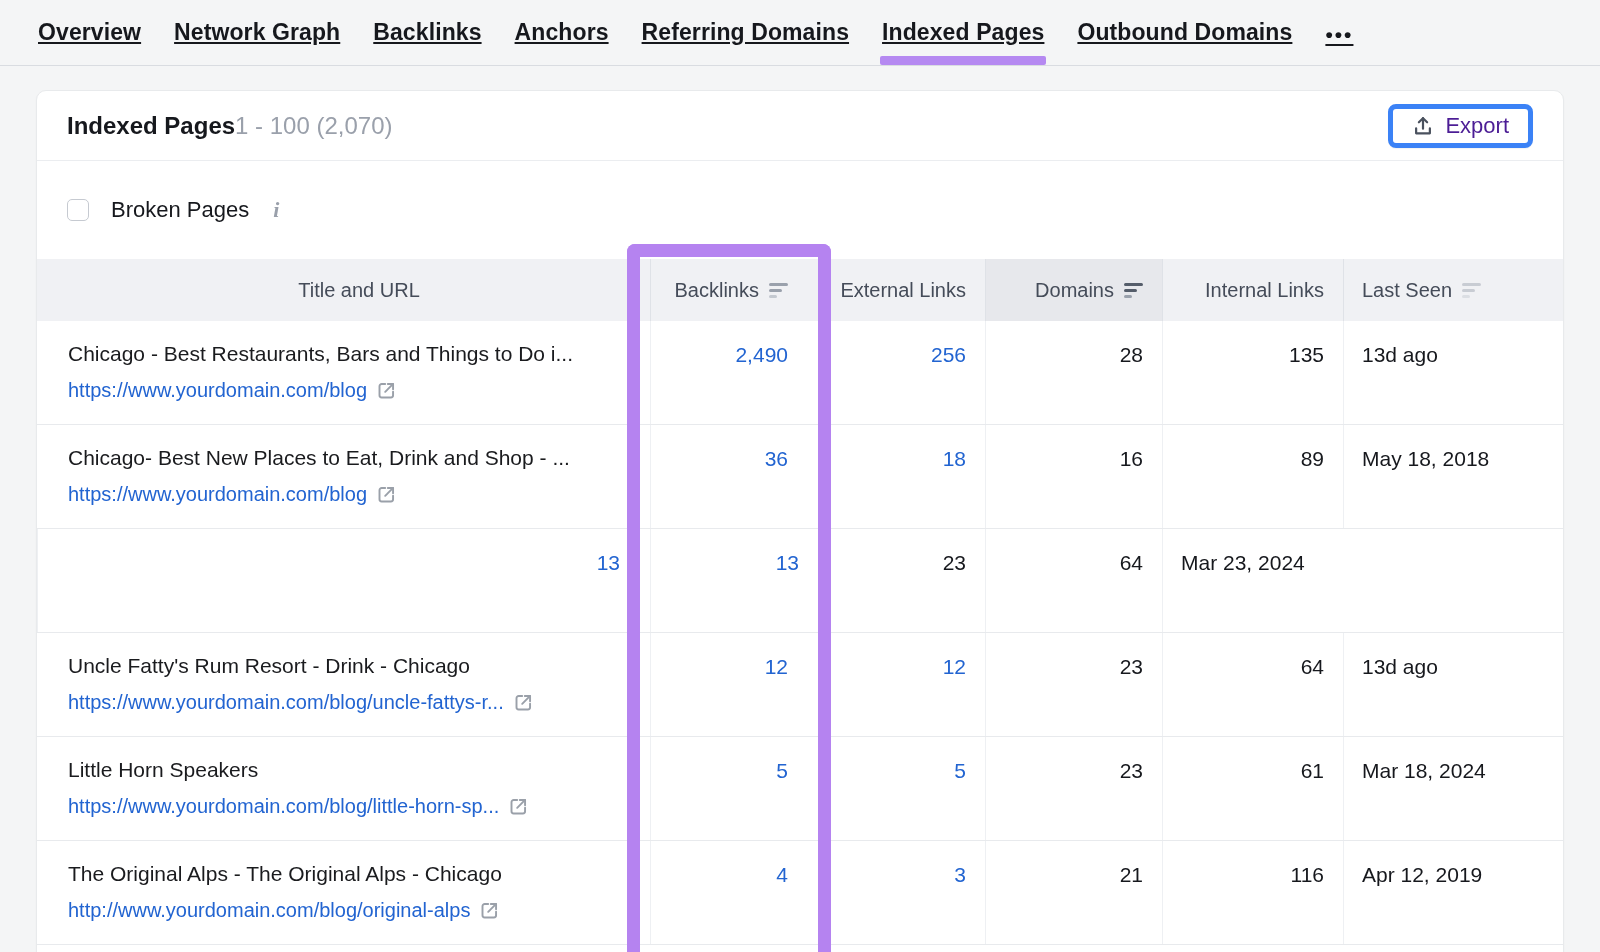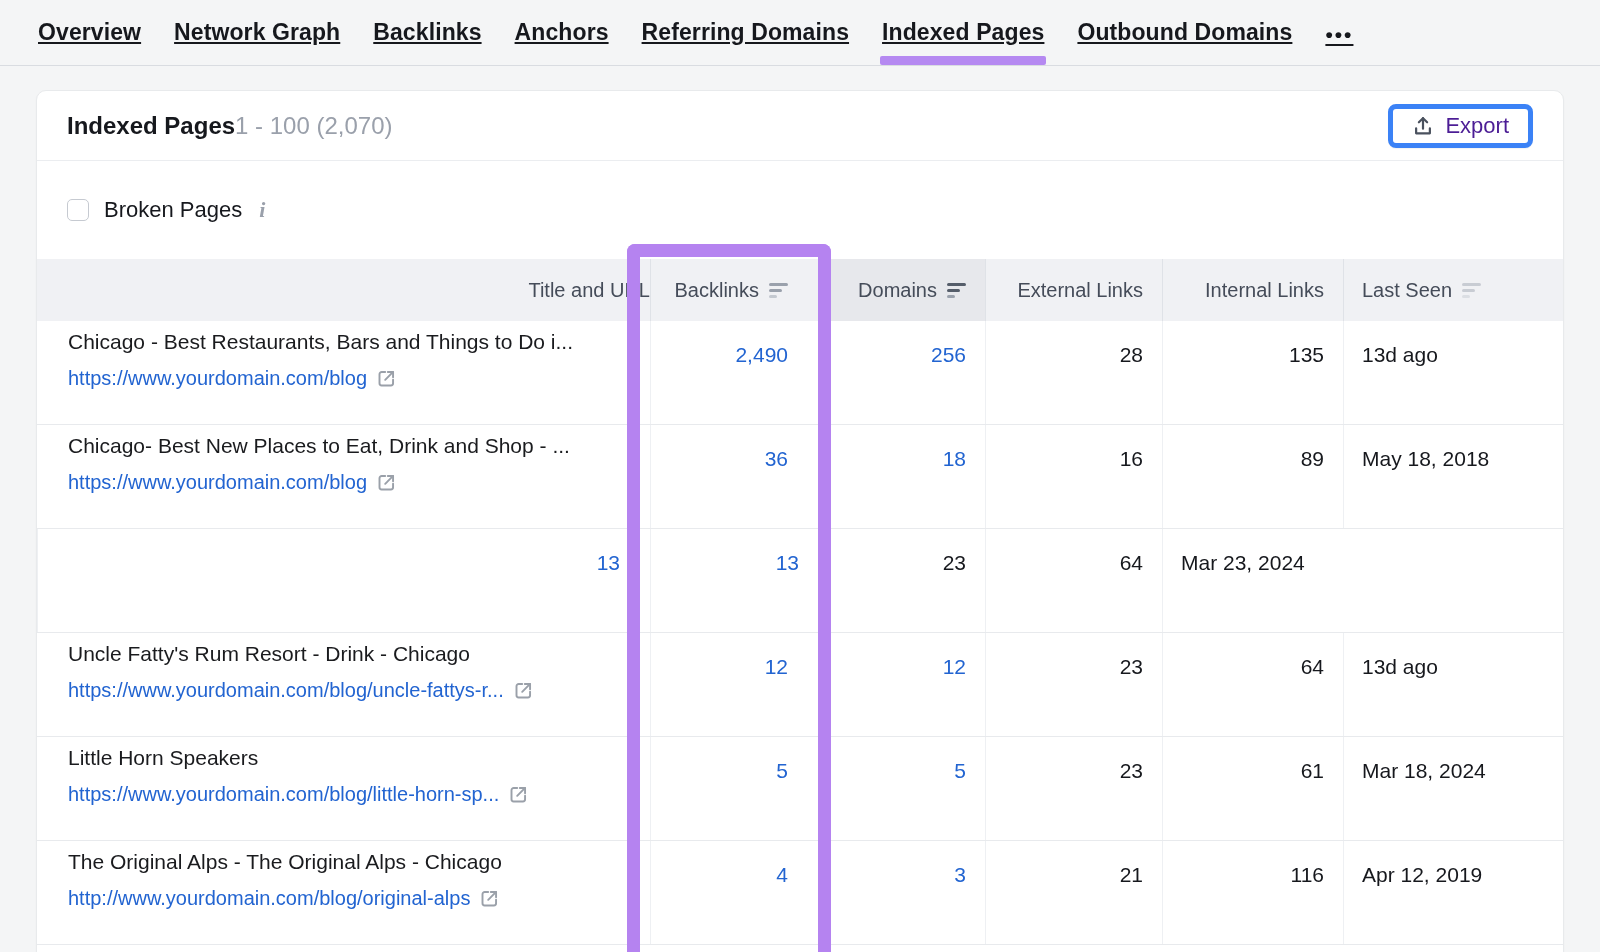--- a/index.html
+++ b/index.html
@@ -44,21 +44,21 @@
   .card-range { font-size:24px; color:#9aa0ab; }
   .export-btn {
     margin-left:auto; height:44px; display:flex; align-items:center; gap:11px;
     padding:0 19px; background:#fff; border:5px solid #3b82f6; border-radius:8px;
     font-size:22px; color:#4c1d95; cursor:pointer;
     box-shadow:0 1px 1px rgba(0,0,0,.05);
   }
 
   
   .filter-row {
-    height:98px; display:flex; align-items:center; gap:15px; padding:0 30px;
+    height:98px; display:flex; align-items:center; gap:22px; padding:0 30px;
   }
   .checkbox {
     width:22px; height:22px; border:1.5px solid #c6cad1; border-radius:5px;
     background:#fff; cursor:pointer; flex:0 0 auto;
   }
   .filter-label { font-size:22px; color:#16181d; }
   .info-icon {
     font-family:"Liberation Serif","DejaVu Serif",serif;
     font-style:italic; font-weight:700; font-size:22px; color:#9aa0ab;
     cursor:pointer; padding:0 2px;
@@ -69,39 +69,39 @@
   .tr {
     display:grid;
     grid-template-columns:613px 168px 167px 177px 181px 220px;
   }
   .thead { background:#f0f1f4; height:62px; }
   .th {
     display:flex; align-items:center; font-size:20px; color:#454c59;
     white-space:nowrap;
   }
   .th.sorted { background:#e7e8ec; }
-  .th-left  { justify-content:flex-end; padding-left:31px; }
+  .th-left  { justify-content:center; padding-left:31px; }
   .th-right { justify-content:flex-end; }
   .pr-30 { padding-right:30px; } .pr-20 { padding-right:19px; }
   .th-last { justify-content:flex-start; padding-left:18px; }
   .bl-head { border-left:1px solid #dfe2e7; }
   .bl-body { border-left:1px solid #eef0f3; }
 
   .sort-icon { display:inline-flex; flex-direction:column; gap:3px; margin-left:10px; cursor:pointer; }
   .sort-icon i { display:block; height:3px; border-radius:2px; }
   .sort-icon i:nth-child(1){ width:19px; }
   .sort-icon i:nth-child(2){ width:13px; }
   .sort-icon i:nth-child(3){ width:8px; }
   .sort-mid i    { background:#9aa1ac; } .sort-mid i:nth-child(3){ background:#c4c9d0; }
   .sort-active i { background:#555d6a; } .sort-active i:nth-child(3){ background:#9aa1ac; }
   .sort-light i  { background:#c8ccd3; } .sort-light i:nth-child(3){ background:#dbdee3; }
 
   .row { height:104px; border-bottom:1px solid #e8eaed; background:#fff; }
   .td { padding-top:22px; font-size:21px; color:#16181d; white-space:nowrap; }
-  .td-title { padding-left:31px; padding-top:8px; }
+  .td-title { padding-left:31px; padding-top:20px; }
   .row-title { font-size:21px; color:#1a1b1e; line-height:26px; }
   .row-url {
     margin-top:12px; display:flex; align-items:center; gap:9px;
     font-size:20px; color:#2264d1; cursor:pointer;
   }
   .td-num  { text-align:right; }
   .num-link { color:#2264d1; cursor:pointer; }
   .td-last { padding-left:18px; }
 
   .ext-icon { flex:0 0 auto; display:inline-flex; }
@@ -174,30 +174,30 @@
         <span>Title and URL</span>
       </div>
       <div class="th th-right pr-30 bl-head">
         <span>Backlinks</span>
         <span class="sort-icon sort-mid">
             <i></i>
             <i></i>
             <i></i>
           </span>
       </div>
+      <div class="th th-right pr-20 bl-head">
+        <span>External Links</span>
+      </div>
       <div class="th th-right pr-20 bl-head sorted">
         <span>Domains</span>
         <span class="sort-icon sort-active">
             <i></i>
             <i></i>
             <i></i>
           </span>
-      </div>
-      <div class="th th-right pr-20 bl-head">
-        <span>External Links</span>
       </div>
       <div class="th th-right pr-20 bl-head">
         <span>Internal Links</span>
       </div>
       <div class="th th-last bl-head">
         <span>Last Seen</span>
         <span class="sort-icon sort-light">
             <i></i>
             <i></i>
             <i></i>

